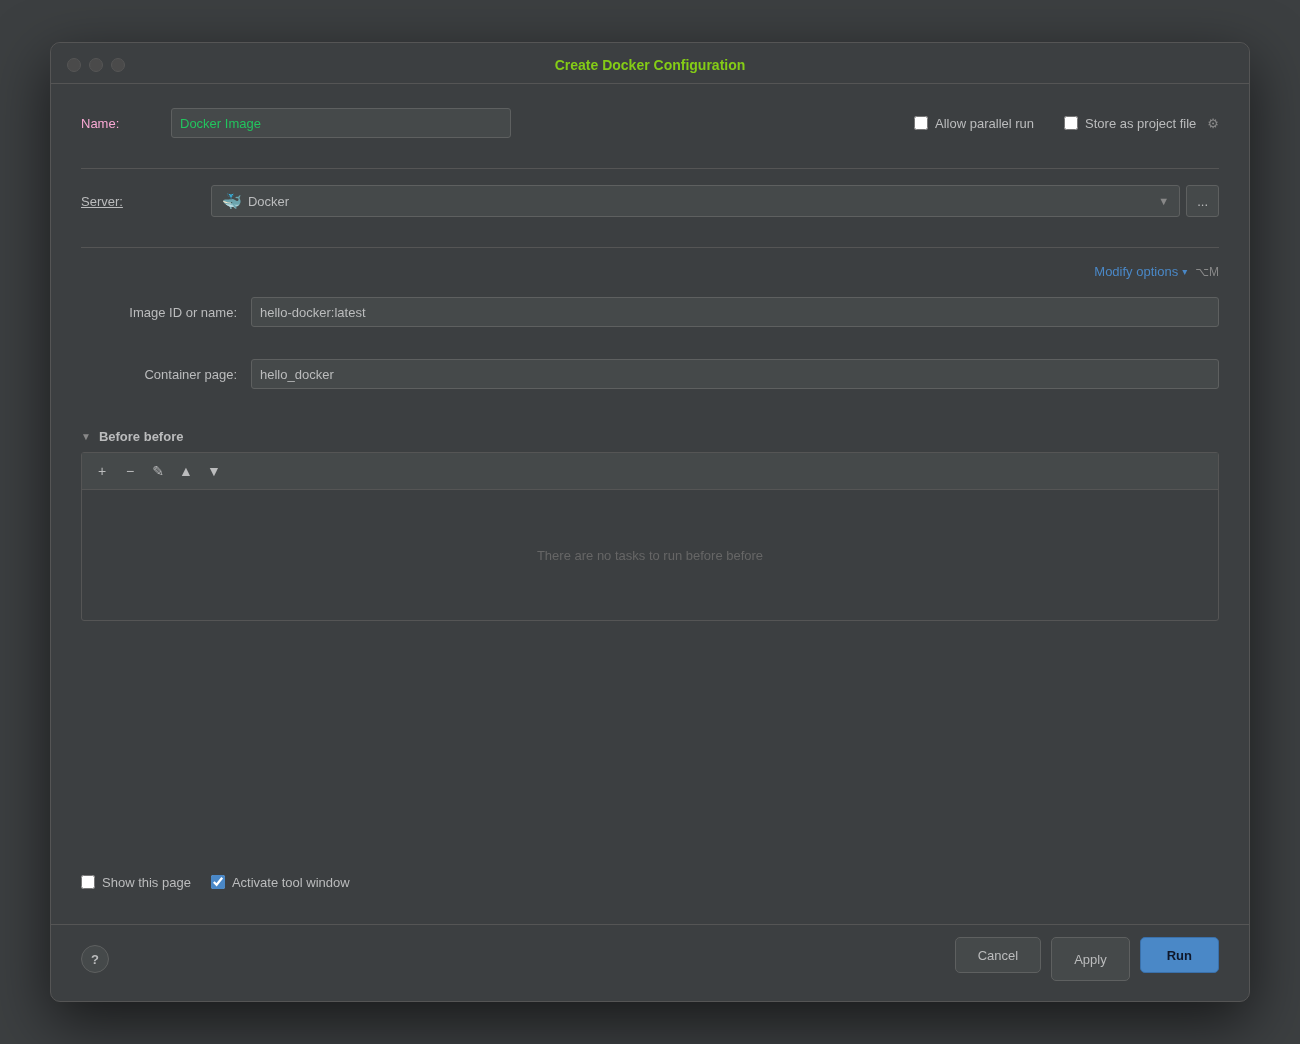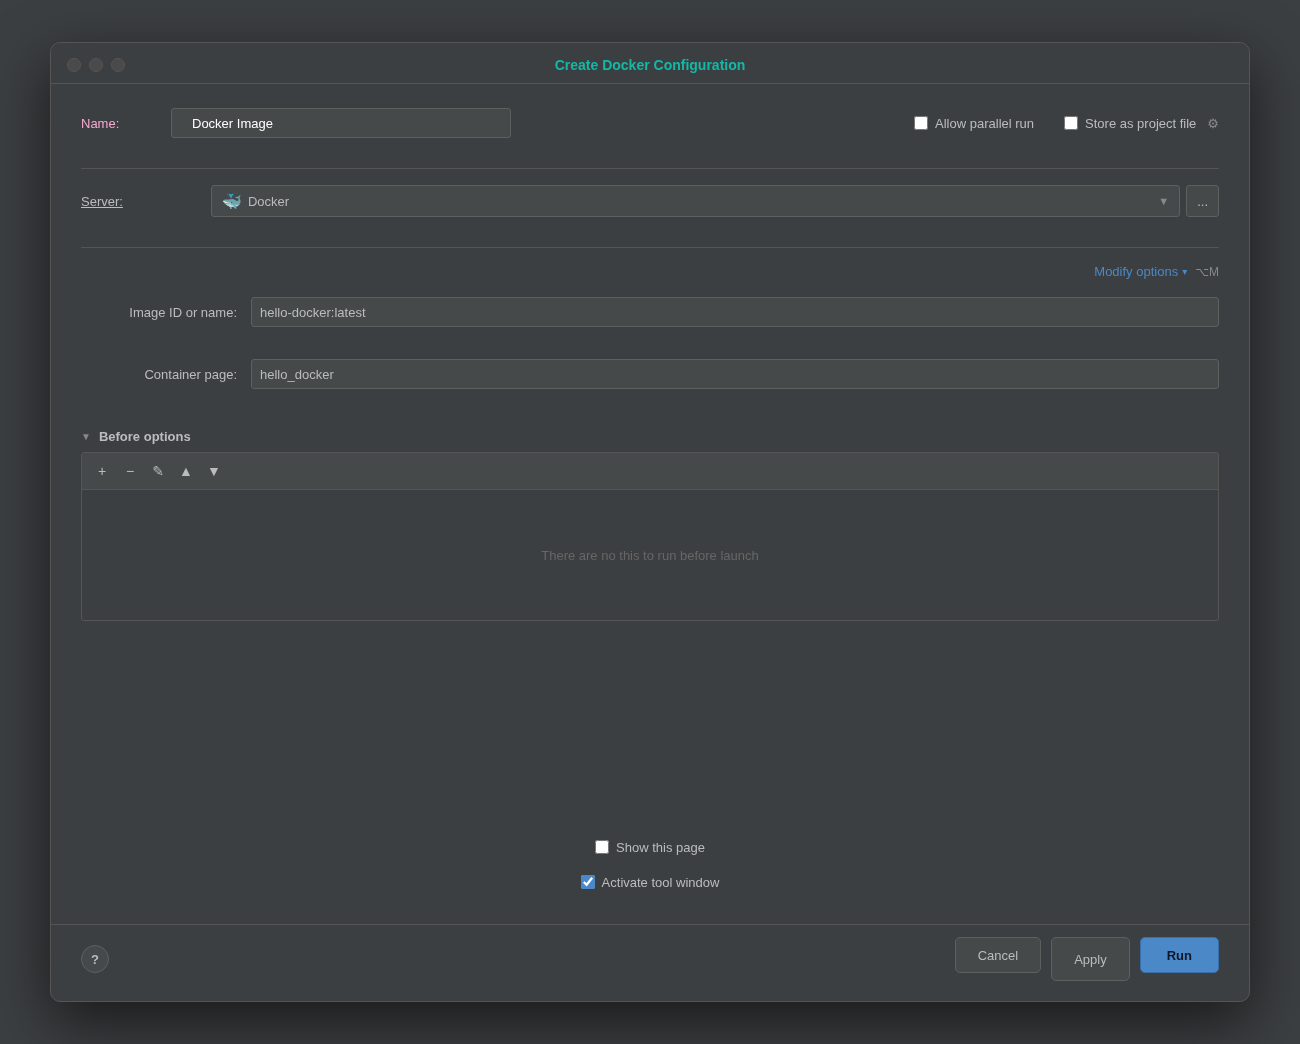--- a/index.html
+++ b/index.html
@@ -43,21 +43,21 @@
       width: 14px;
       height: 14px;
       border-radius: 50%;
     }
     .tl-close { background: #4a4a4a; border: 1px solid #555; }
     .tl-min { background: #4a4a4a; border: 1px solid #555; }
     .tl-max { background: #4a4a4a; border: 1px solid #555; }
     .title-text {
       font-size: 14px;
       font-weight: 600;
-      color: #14b8a6;
+      color: #84cc16;
     }
     .content {
       flex: 1;
       padding: 24px 30px;
       display: flex;
       flex-direction: column;
       gap: 0;
     }
     .form-label {
       color: #bbbcbd;
@@ -75,23 +75,23 @@
     }
     .name-label {
       color: #f9a8d4;
       font-size: 13px;
       min-width: 60px;
     }
     .name-input {
       background: #45494a;
       border: 1px solid #5e6060;
       border-radius: 3px;
-      color: #ffffff;
-      font-size: 13px;
-      padding: 5px 20px;
+      color: #22c55e;
+      font-size: 13px;
+      padding: 5px 8px;
       height: 30px;
       width: 340px;
       outline: none;
     }
     .checkbox-group {
       display: flex;
       align-items: center;
       gap: 30px;
       margin-left: auto;
     }
@@ -255,21 +255,20 @@
       justify-content: center;
       height: 130px;
       color: #666;
       font-size: 13px;
     }
     .bottom-options {
       display: flex;
       align-items: center;
       gap: 20px;
       padding: 14px 0 10px;
-      flex-direction: column;
     }
     .footer {
       display: flex;
       align-items: center;
       justify-content: space-between;
       padding: 12px 30px 20px;
       border-top: 1px solid #555;
     }
     .help-btn {
       background: #45494a;
@@ -389,31 +388,31 @@
       </div>
       <div class="field-row">
         <span class="field-label">Container page:</span>
         <input class="field-input" type="text" value="hello_docker" style="">
       </div>
     </div>
 
     <div class="before-launch-section">
       <div class="before-launch-header">
         <span style="font-size:10px; color:#888;">▼</span>
-        <span>Before options</span>
+        <span>Before before</span>
       </div>
       <div class="before-launch-panel">
         <div class="bl-toolbar">
           <button class="bl-tool-btn">+</button>
           <button class="bl-tool-btn">−</button>
           <button class="bl-tool-btn">✎</button>
           <button class="bl-tool-btn">▲</button>
           <button class="bl-tool-btn">▼</button>
         </div>
-        <div class="bl-empty">There are no this to run before launch</div>
+        <div class="bl-empty">There are no tasks to run before before</div>
       </div>
     </div>
 
     <div class="bottom-options">
       <label class="checkbox-item">
         <input type="checkbox" style="">
         <span>Show this page</span>
       </label>
       <label class="checkbox-item">
         <input type="checkbox" checked="" style="">

